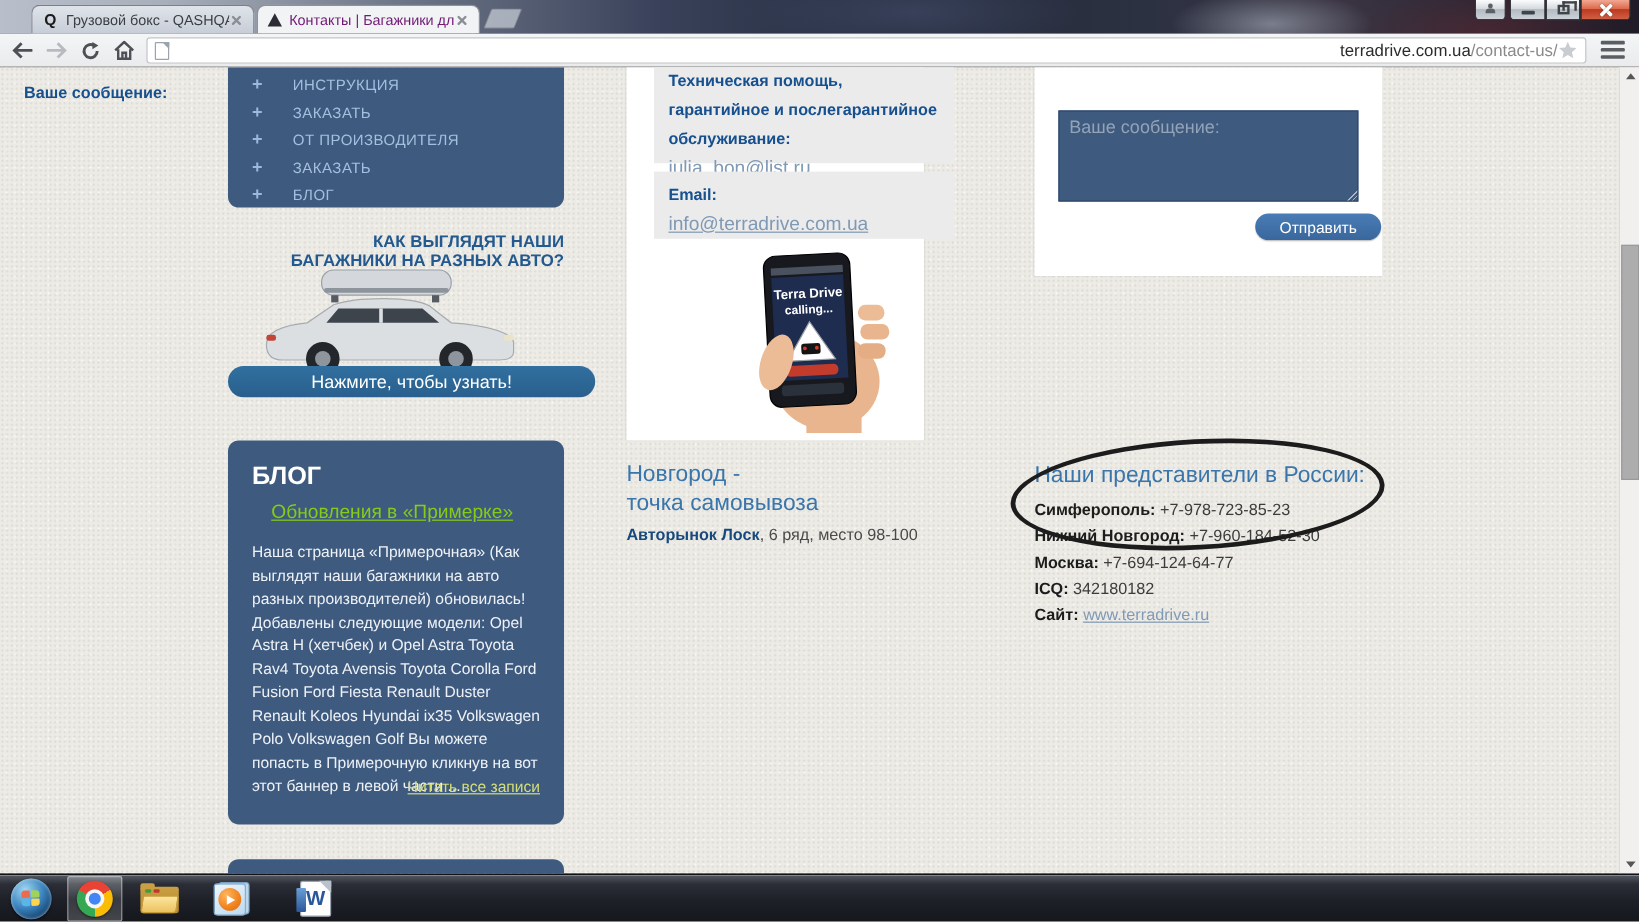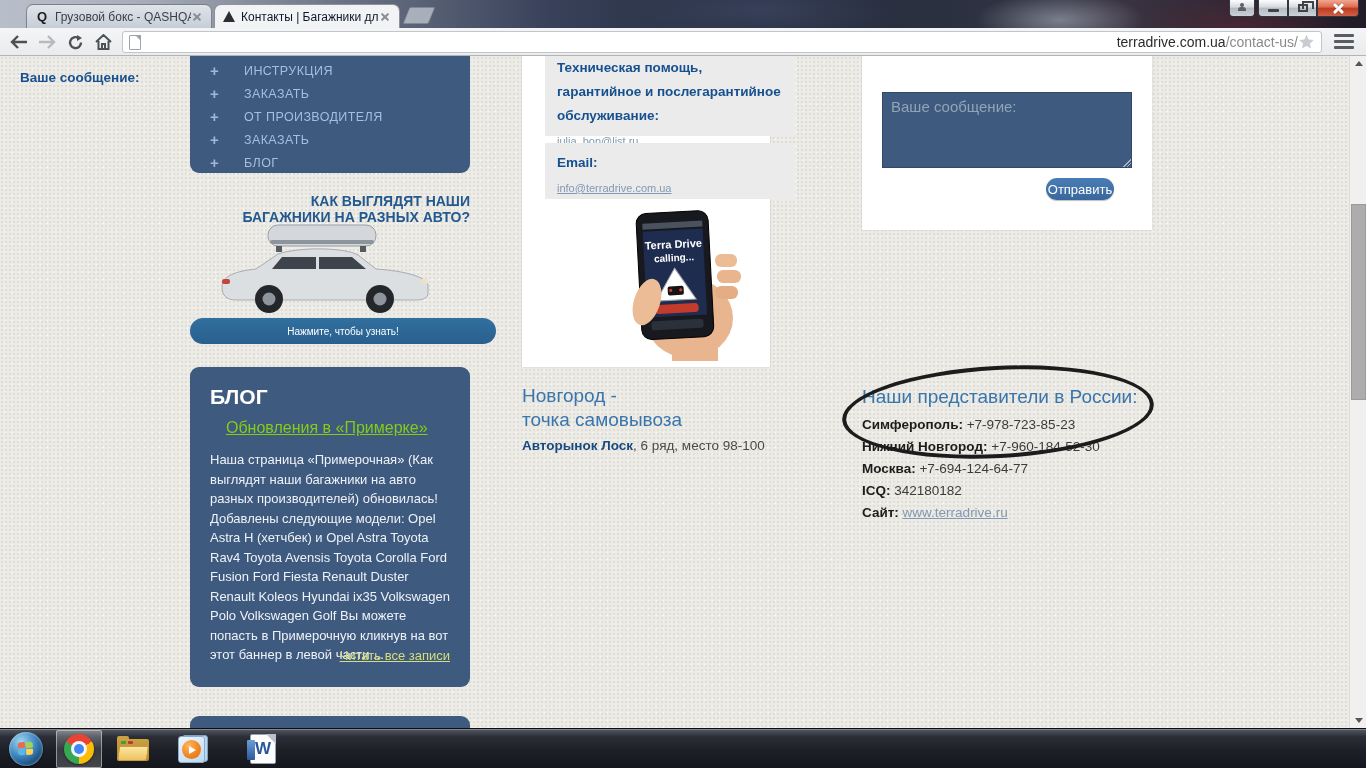--- a/index.html
+++ b/index.html
@@ -12,21 +12,21 @@
 
   
   .tabstrip { position:absolute; left:0; top:0; width:100%; height:28px;
     background:
       radial-gradient(120px 40px at 1060px 20px, rgba(190,200,215,.5), transparent 70%),
       radial-gradient(160px 50px at 1240px 25px, rgba(90,40,50,.55), transparent 70%),
       radial-gradient(200px 60px at 760px 10px, rgba(70,80,110,.6), transparent 70%),
       linear-gradient(90deg,#b9bfca 0%,#a8aeba 10%,#6f7889 24%,#39425a 40%,#232a3c 55%,#2c3141 70%,#3a3442 82%,#2a2431 92%,#201b26 100%);
   }
   .tab { position:absolute; top:4px; height:24px; width:186px; border-radius:7px 7px 0 0;
-    display:flex; align-items:center; padding:0 8px; font-size:12px; color:#0f172a; }
+    display:flex; align-items:center; padding:0 8px; font-size:12px; color:#701a75; }
   .tab.inactive { left:26px; background:linear-gradient(#dfe4ea,#c7cdd7); border:1px solid rgba(60,65,75,.55); border-bottom:none; color:#3a3f45; }
   .tab.active { left:214px; background:#f2f3f5; border:1px solid rgba(60,65,75,.55); border-bottom:none; z-index:3; }
   .tab .title { flex:1; white-space:nowrap; overflow:hidden; margin-left:6px; }
   .favicon-q { width:14px; height:14px; font-weight:bold; font-size:13px; color:#1b1b1b; line-height:14px; text-align:center; flex:0 0 auto;}
   .favicon-tri { width:0; height:0; border-left:6px solid transparent; border-right:6px solid transparent; border-bottom:11px solid #2a2d33; flex:0 0 auto; }
   .tabx { position:relative; width:12px; height:12px; flex:0 0 auto; }
   .tabx:before,.tabx:after{ content:""; position:absolute; left:1px; top:5px; width:10px; height:2px; background:#8a8f96; border-radius:1px; }
   .tabx:before{ transform:rotate(45deg);} .tabx:after{ transform:rotate(-45deg);}
   .newtab { position:absolute; left:406px; top:7px; width:26px; height:17px; background:rgba(235,240,246,.55);
     border:1px solid rgba(90,95,105,.5); transform:skewX(-22deg); border-radius:2px; }
@@ -79,52 +79,52 @@
 
   
   .menu-box { position:absolute; left:190px; top:0; width:280px; height:117px; background:#3e5a7e; border-radius:0 0 9px 9px; padding-top:3px; }
   .menu-item { display:flex; align-items:center; height:23px; padding-left:20px; cursor:pointer; }
   .menu-item .plus { color:#9db8d9; font-weight:bold; font-size:15px; width:34px; }
   .menu-item .mlabel { color:#a4bfdf; font-size:12.5px; letter-spacing:.4px; }
 
   .promo-head { position:absolute; left:190px; top:137px; width:280px; text-align:right;
     color:#23598e; font-weight:bold; font-size:14px; line-height:16px; }
   .promo-car { position:absolute; left:212px; top:165px; width:236px; height:96px; }
-  .promo-btn { position:absolute; left:190px; top:262px; width:306px; height:26px; border-radius:13px;
-    background:linear-gradient(#31709f,#295f8e); color:#fff; font-size:10px; display:flex; align-items:center; justify-content:center; cursor:pointer; }
+  .promo-btn { position:absolute; left:190px; top:249px; width:306px; height:26px; border-radius:13px;
+    background:linear-gradient(#31709f,#295f8e); color:#fff; font-size:15px; display:flex; align-items:center; justify-content:center; cursor:pointer; }
 
   .blog-box { position:absolute; left:190px; top:311px; width:280px; height:320px; background:#3e5a7e; border-radius:9px; padding:18px 20px; }
   .blog-title { color:#fff; font-weight:bold; font-size:21px; }
   .blog-link { display:inline-block; margin-top:10px; color:#84cc16; font-size:16px; text-decoration:underline; cursor:pointer;margin-left:16px; }
   .blog-excerpt { margin-top:13px; color:#eef2f7; font-size:13px; line-height:19.5px; }
   .blog-readall { position:absolute; right:20px; bottom:24px; color:#d5de78; font-size:13px; text-decoration:underline; cursor:pointer; }
   .stub-box { position:absolute; left:190px; top:660px; width:280px; height:12px; background:#3e5a7e; border-radius:9px 9px 0 0; }
 
   
   .mid-box { position:absolute; left:522px; top:0; width:248px; height:311px; background:#fff; box-shadow:0 0 2px rgba(0,0,0,.12); }
   .grey-row { position:absolute; left:23px; width:250px; background:#ebebeb; padding:8px 12px; }
   .row1 { top:-8px; height:88px; }
   .row2 { top:87px; height:56px; }
   .row-head { color:#17508f; font-weight:bold; font-size:13.5px; line-height:24px; }
-  .row-link { color:#8099b4; font-size:11px; text-decoration:underline; cursor:pointer; line-height:26px; }
+  .row-link { color:#8099b4; font-size:16px; text-decoration:underline; cursor:pointer; line-height:26px; }
   .phone-img { position:absolute; left:75px; top:150px; width:150px; height:155px; }
 
   .kharkiv-head { position:absolute; left:522px; top:328px; color:#3a76ac; font-size:19px; line-height:24px; }
   .kharkiv-addr { position:absolute; left:522px; top:382px; font-size:13.5px; color:#4a4a4a; }
   .kharkiv-addr b { color:#17497e; }
 
   
   .form-box { position:absolute; left:862px; top:0; width:290px; height:174px; background:#fff; box-shadow:0 0 2px rgba(0,0,0,.12); }
   .form-label { position:absolute; left:20px; top:14px; color:#17508f; font-weight:bold; font-size:13.5px; }
   .form-textarea { position:absolute; left:20px; top:36px; width:250px; height:76px; background:#3e5a7e;
     border:1px solid #31486a; color:#dfe7f2; font-size:15px; padding:5px 8px; resize:none; font-family:"Liberation Sans",sans-serif; }
   .form-textarea::placeholder { color:#93a3b8; }
   .resize-grip { position:absolute; left:260px; top:102px; width:9px; height:9px; pointer-events:none;
     background:linear-gradient(135deg, transparent 0 55%, #aab6c6 55% 62%, transparent 62% 75%, #aab6c6 75% 82%, transparent 82%); }
-  .form-submit { position:absolute; left:1046px; top:122px; width:68px; height:22px; border-radius:11px;
+  .form-submit { position:absolute; left:1046px; top:122px; width:105px; height:22px; border-radius:11px;
     background:linear-gradient(#4a7cb5,#39679d); color:#fff; font-size:13px; display:flex; align-items:center; justify-content:center; cursor:pointer; box-shadow:0 1px 1px rgba(0,0,0,.25); }
 
   .russia-head { position:absolute; left:862px; top:330px; color:#3a76ac; font-size:19px; }
   .russia-rows { position:absolute; left:862px; top:358px; font-size:13.5px; color:#3c3c3c; line-height:22px; }
   .russia-rows b { color:#1c1c1c; }
   .r-link { color:#8099b4; text-decoration:underline; cursor:pointer; }
   .circle-anno { position:absolute; left:842px; top:310px; width:312px; height:92px;
     border:4px solid #1c1c1c; border-radius:50%; transform:rotate(-3deg); pointer-events:none; }
 
   

